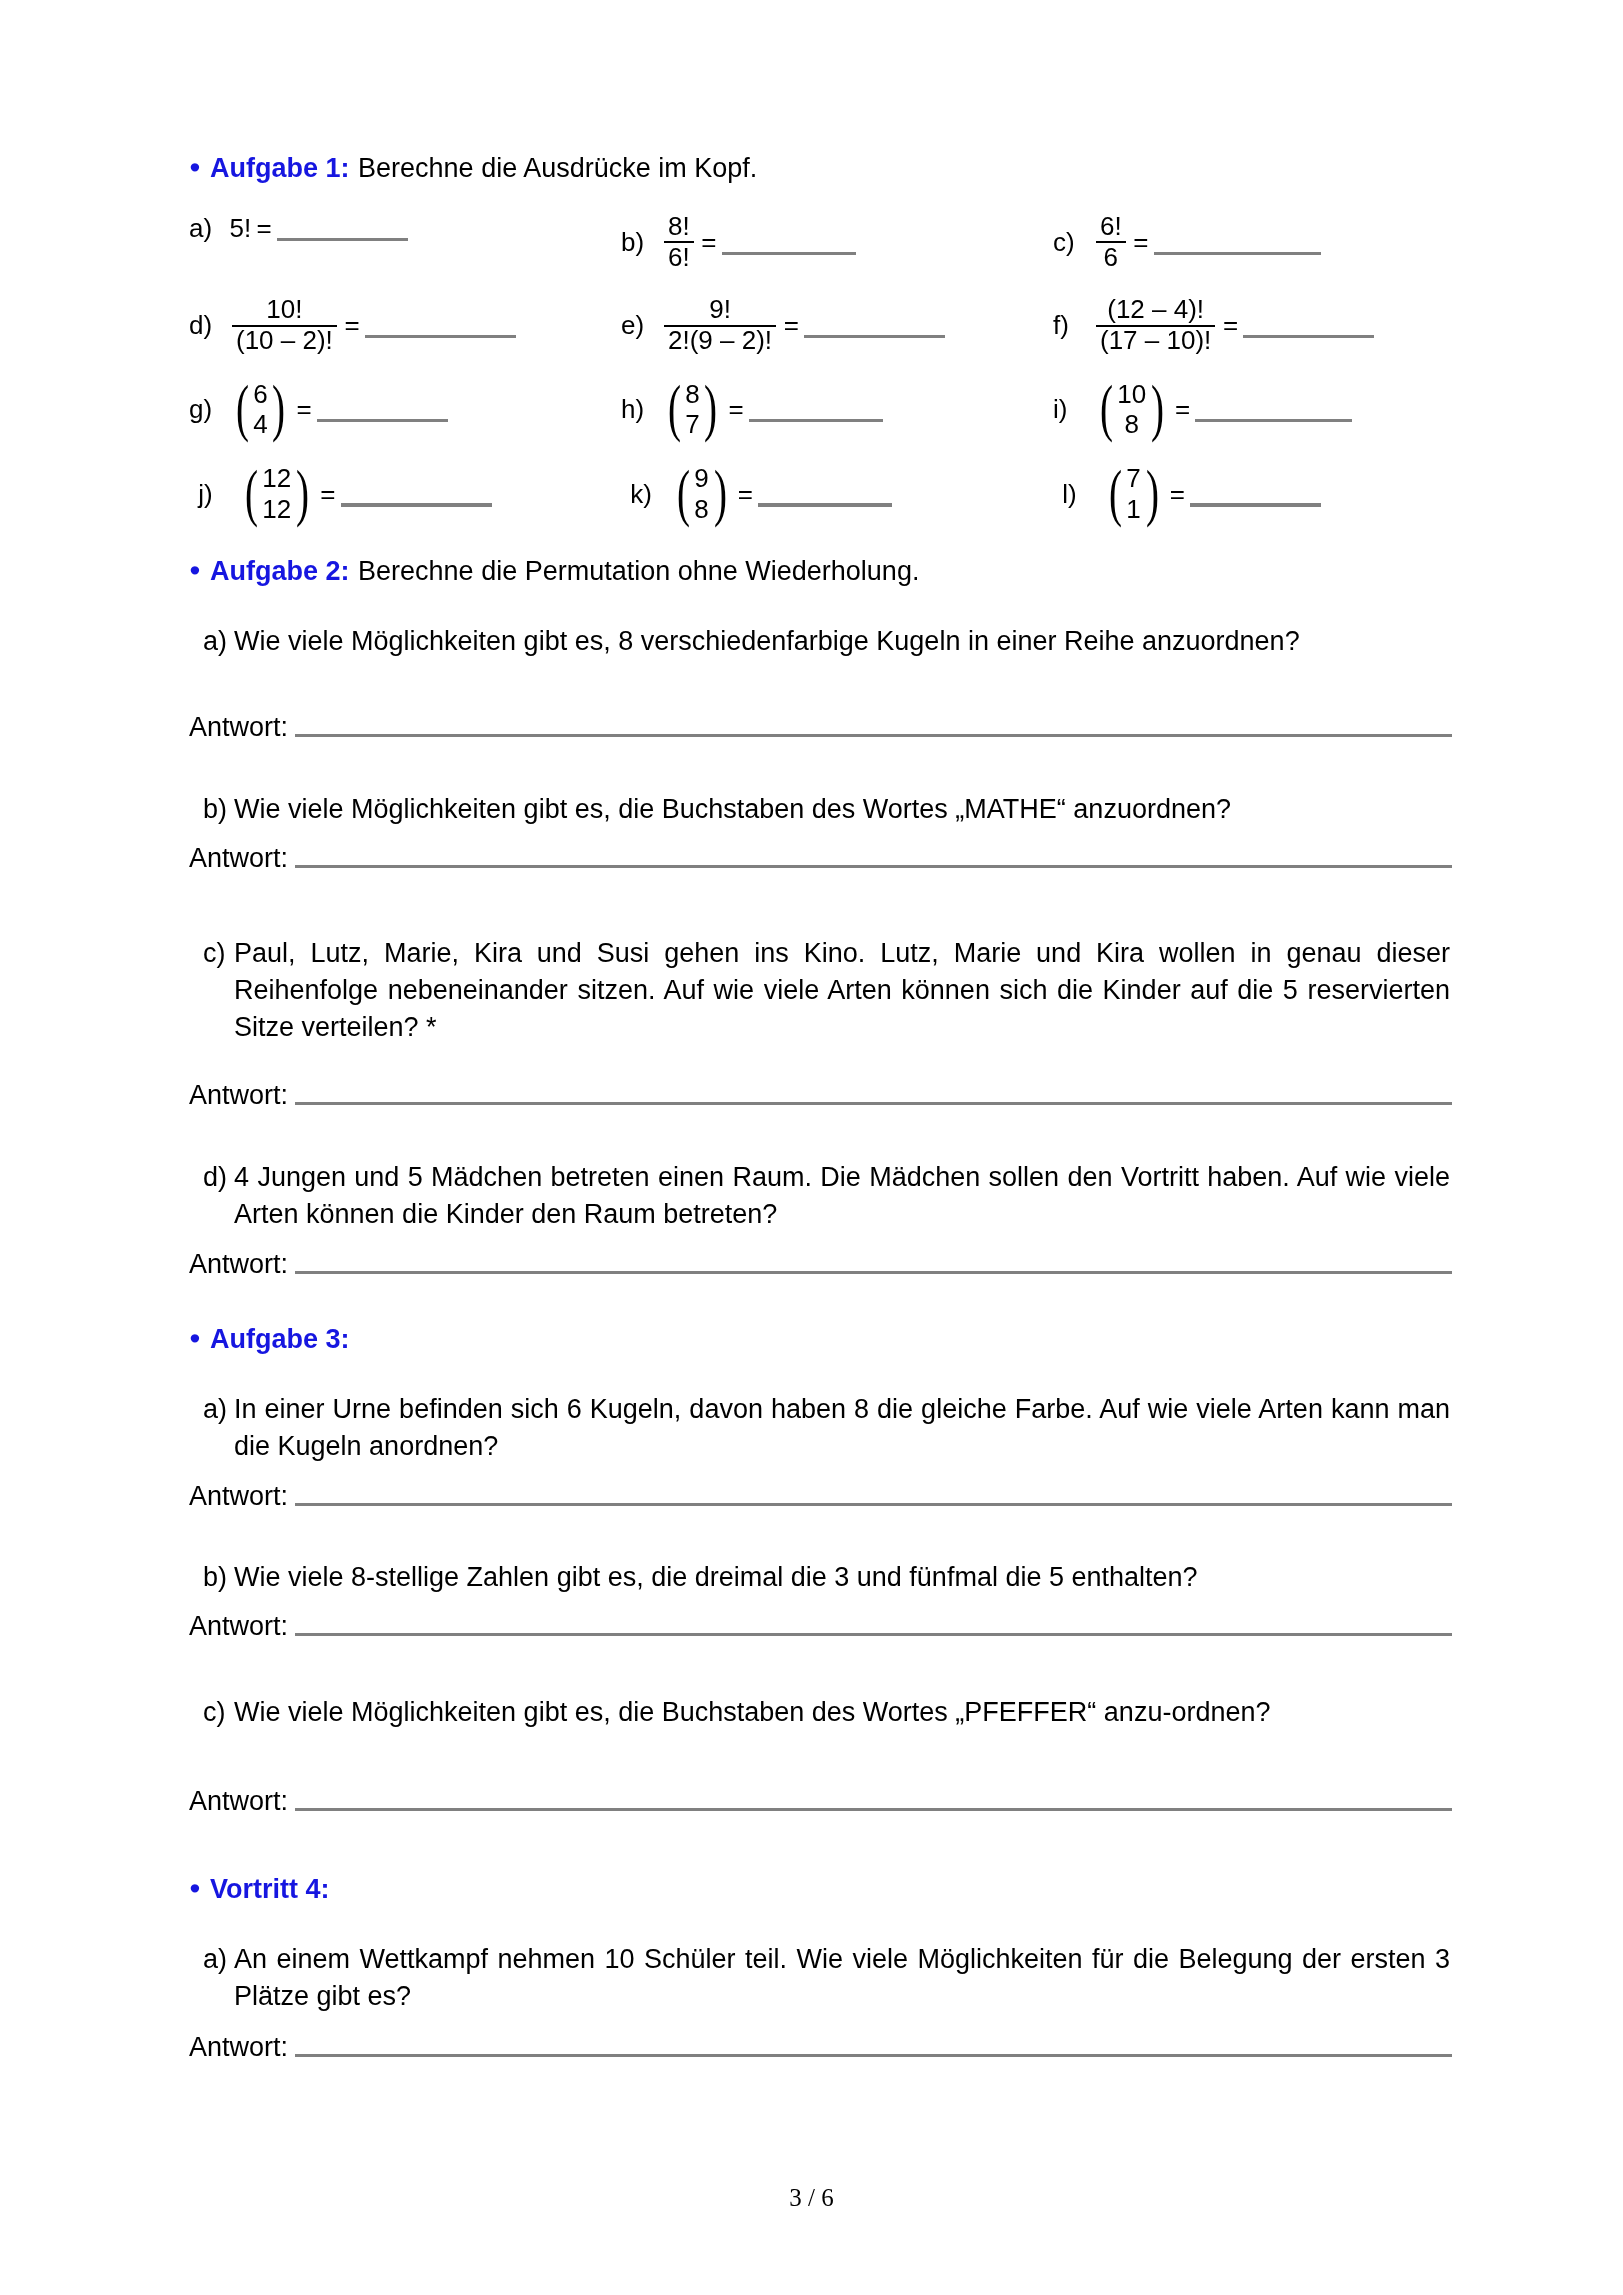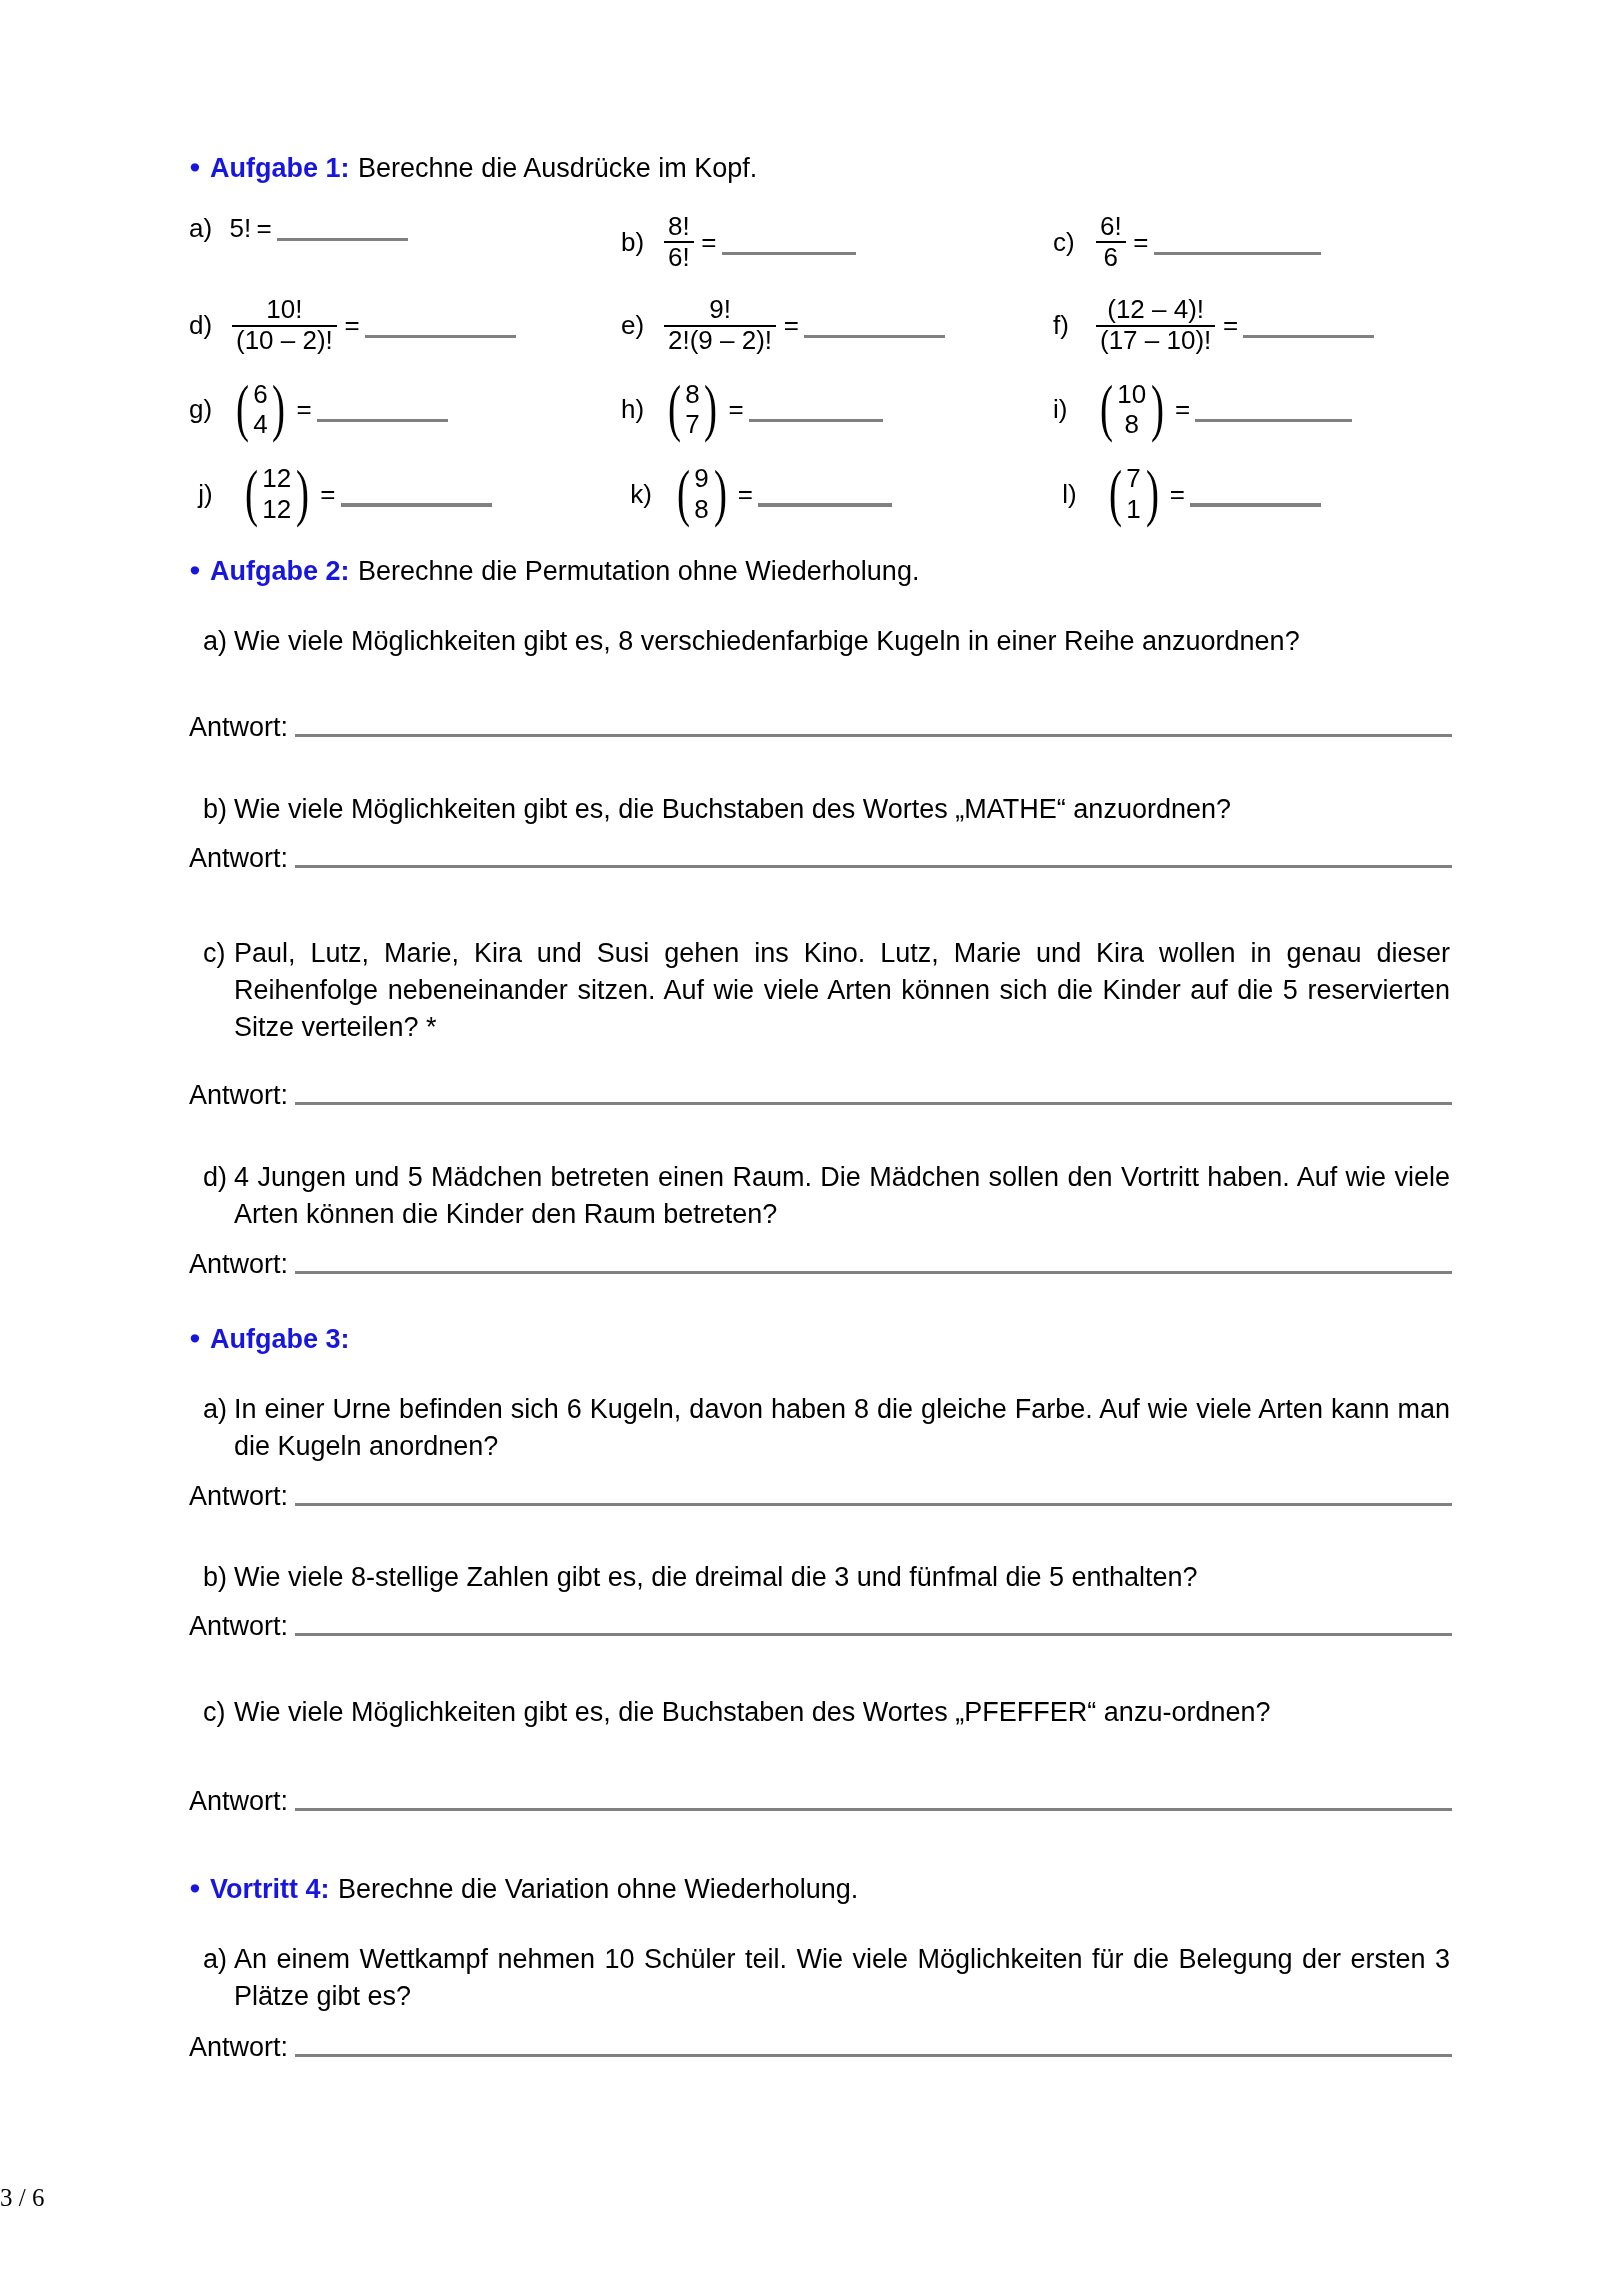--- a/index.html
+++ b/index.html
@@ -180,20 +180,21 @@
     background: #808080;
     margin-bottom: 5.9px;
   }
 
   
   .footer {
     position: absolute;
     left: 0;
     top: 2184px;
     width: 1623px;
+    text-align: center;
     font-family: "Liberation Serif", serif;
     font-size: 25px;
     color: #000;
   }
 </style>
 </head>
 <body>
 
 <div class="page">
 
@@ -482,21 +483,20 @@
     <div class="answer">
       <span class="alabel">Antwort:</span>
       <span class="aline"></span>
     </div>
   </div>
 
   <div class="content" style="top:1873px;">
     <div class="task-head">
       <span class="bullet">●</span>
       <span class="task-label">Vortritt 4:</span>
-      <span class="task-desc">Berechne die Variation ohne Wiederholung.</span>
     </div>
   </div>
 
   <div class="content" style="top:1941px; left:203px; width:1247px;">
     <div class="qpara">
       <span class="qmark">a)</span>
       <span class="qtext">An einem Wettkampf nehmen 10 Schüler teil. Wie viele Möglichkeiten für die Belegung der ersten 3 Plätze gibt es?</span>
     </div>
   </div>
   <div class="content" style="top:2032px; width:1263px;">

